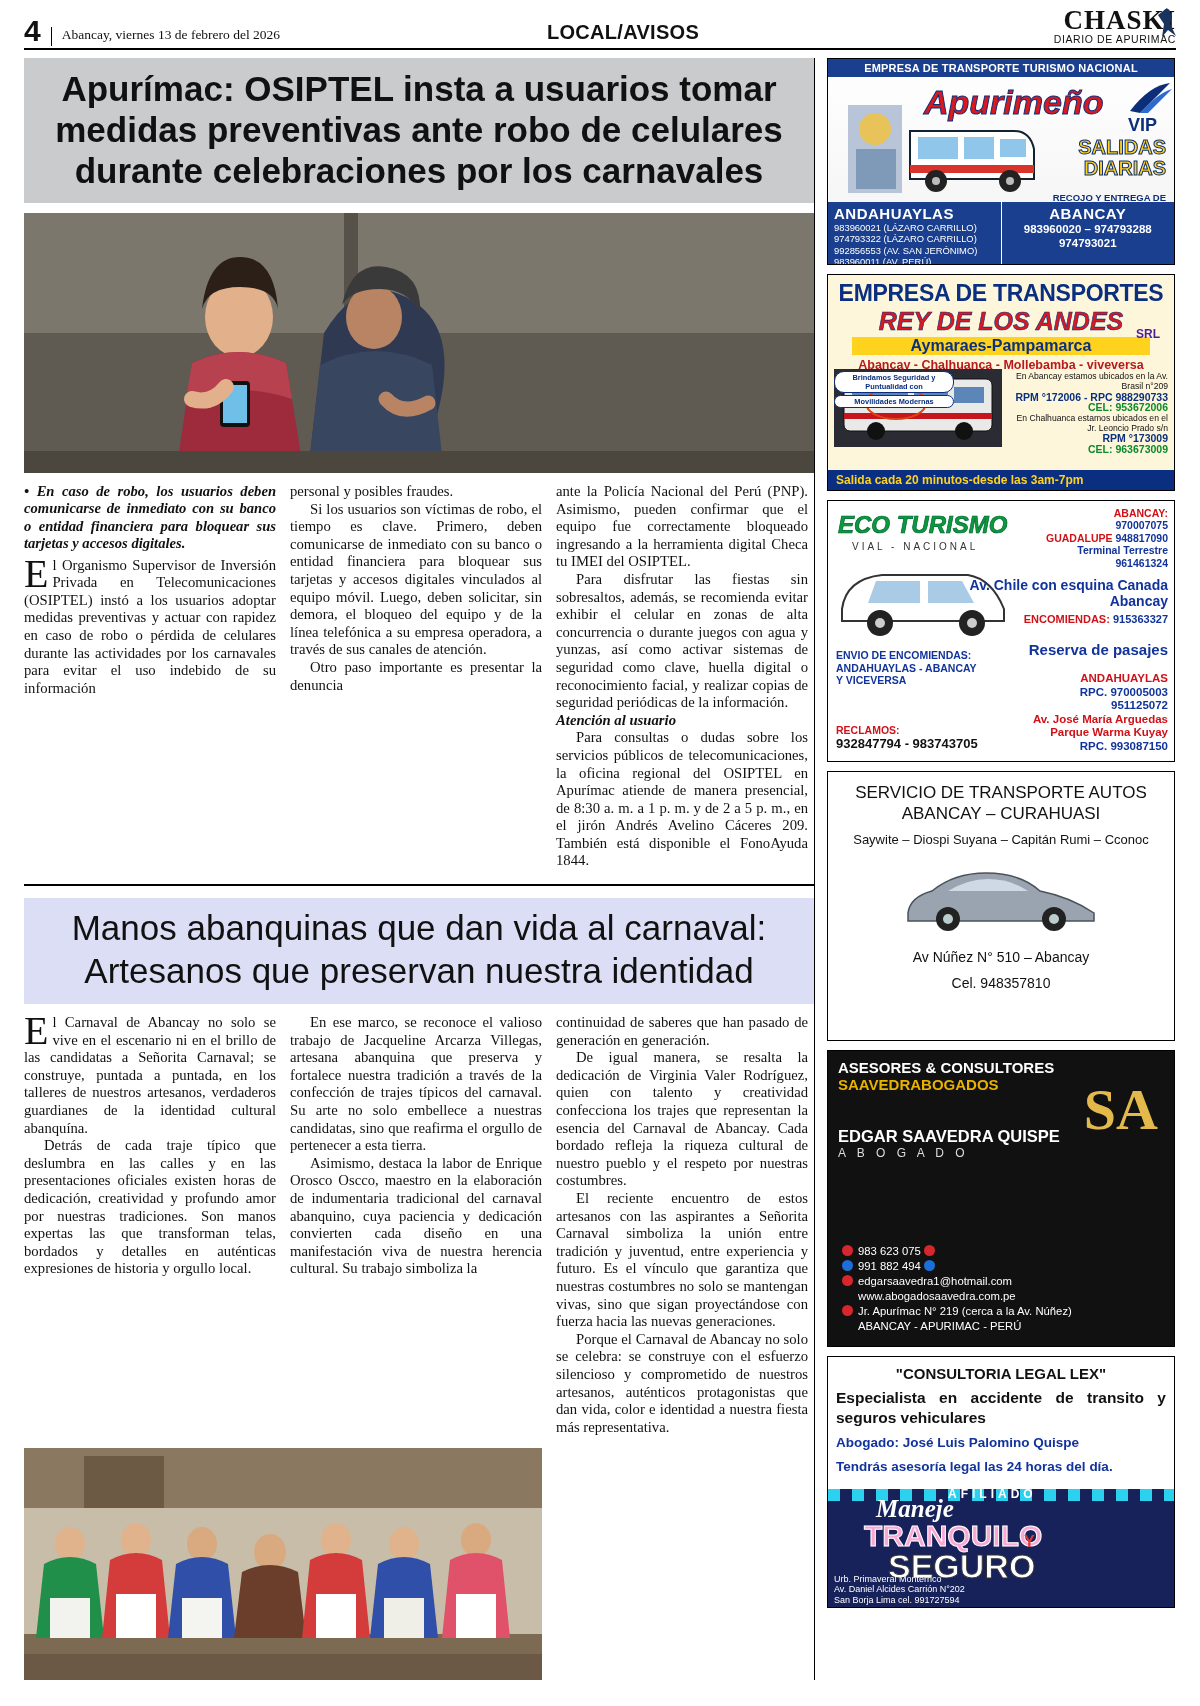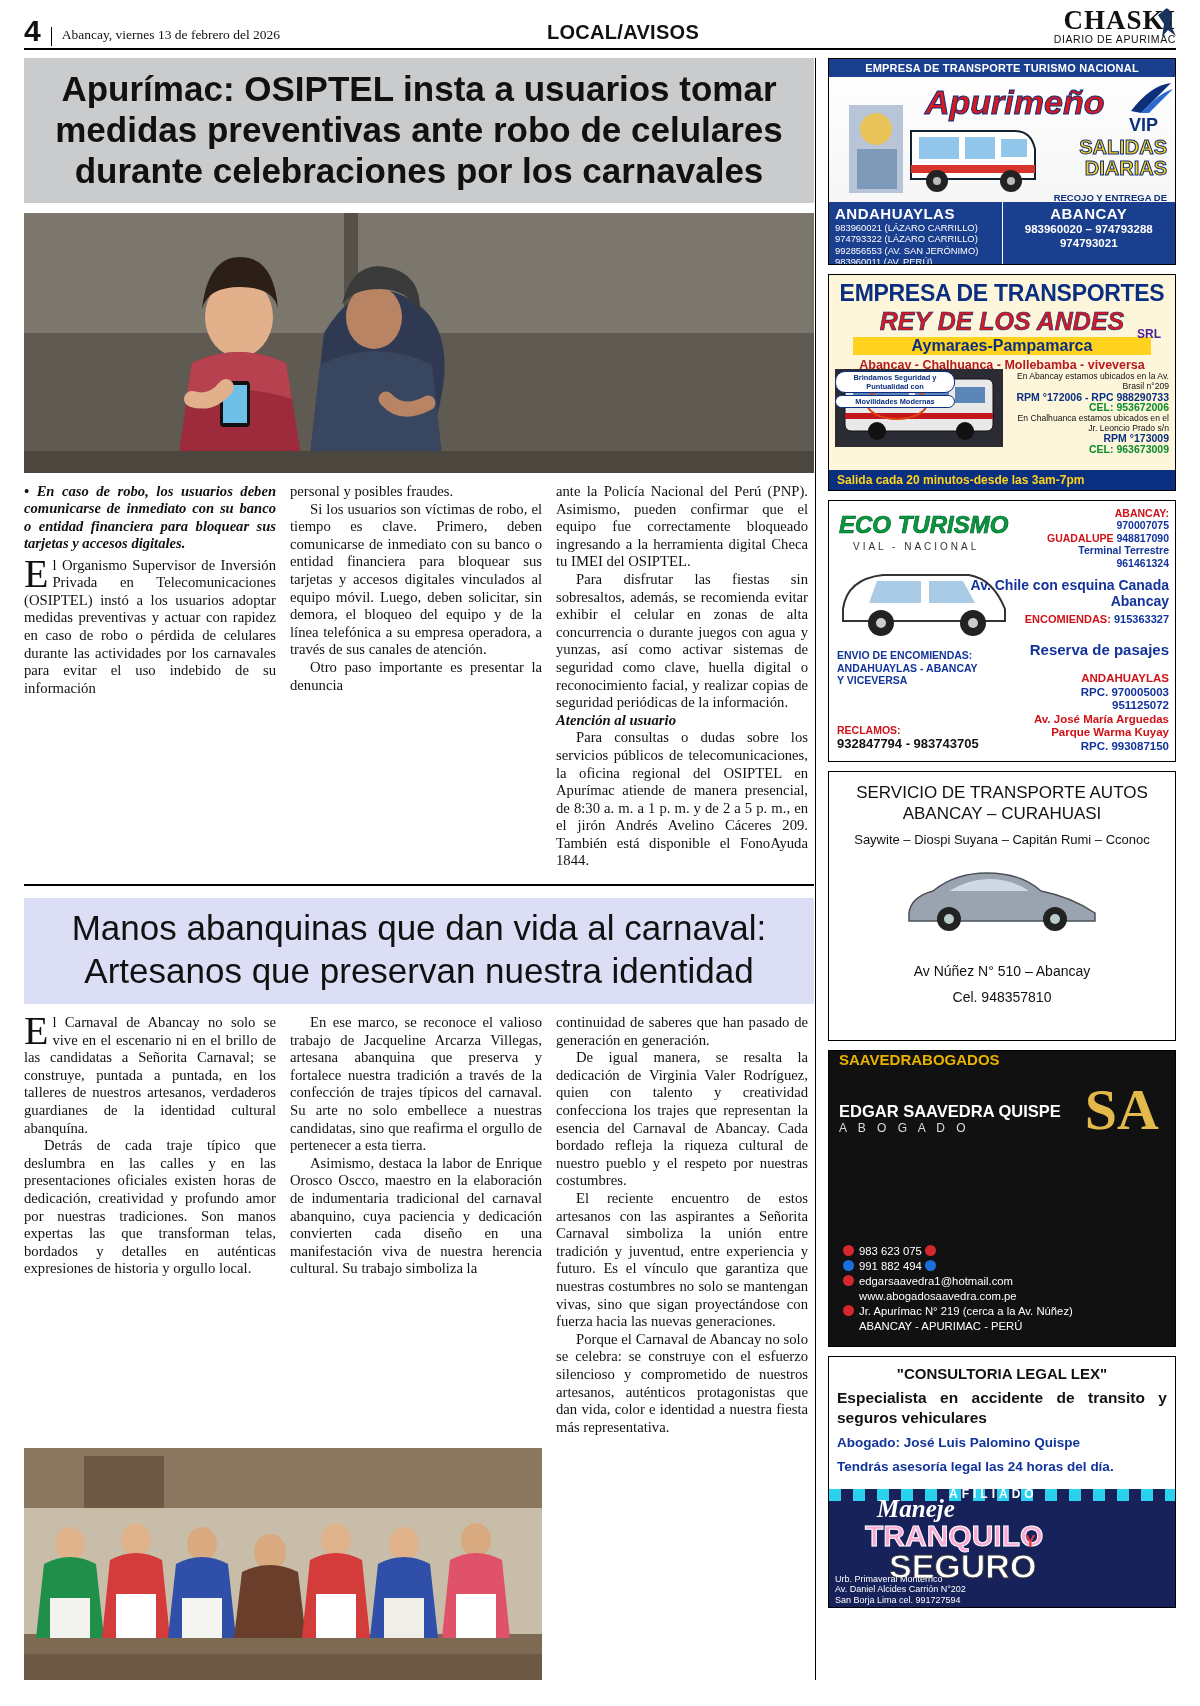--- a/index.html
+++ b/index.html
@@ -10,21 +10,21 @@
   .masthead{display:flex;align-items:flex-end;height:46px;border-bottom:2px solid #000;padding-bottom:2px;}
   .folio{font-family:"Liberation Sans",sans-serif;font-weight:bold;font-size:30px;line-height:30px;padding-right:10px;}
   .folio-date{font-family:"Liberation Serif",serif;font-size:13.5px;border-left:1px solid #000;padding-left:10px;padding-bottom:3px;}
   .section-title{flex:1;text-align:center;font-family:"Liberation Sans",sans-serif;font-weight:bold;font-size:20px;letter-spacing:.3px;padding-bottom:2px;}
   .brand{text-align:right;padding-bottom:1px;position:relative;min-width:210px;}
   .brand-name{font-family:"Liberation Serif",serif;font-weight:bold;font-size:27px;line-height:25px;letter-spacing:1px;}
   .brand-sub{font-family:"Liberation Sans",sans-serif;font-size:10.5px;letter-spacing:.6px;}
   .brand-logo{position:absolute;right:-4px;top:-2px;width:26px;height:34px;}
 
   
-  .content{display:flex;margin-top:8px;justify-content:space-between;}
+  .content{display:flex;margin-top:8px;}
   .left{width:790px;}
   .right{width:348px;border-left:1px solid #000;padding-left:12px;}
 
   
   .headline-box{background:#c9cbcd;padding:10px 14px 12px 14px;}
   .headline{font-family:"Liberation Sans",sans-serif;font-weight:bold;font-size:35px;line-height:41px;text-align:center;color:#111;}
 
   .lead-photo{width:100%;height:260px;margin-top:10px;position:relative;overflow:hidden;background:#5d5d58;}
   .photo2{width:100%;height:232px;position:relative;overflow:hidden;background:#6a5a4a;margin-top:12px;}
 
@@ -86,21 +86,21 @@
   .ad3-res{position:absolute;right:6px;top:140px;width:200px;text-align:right;font-family:"Liberation Sans",sans-serif;font-weight:bold;font-size:15px;color:#11339b;}
   .ad3-enc{position:absolute;left:8px;top:148px;width:180px;font-family:"Liberation Sans",sans-serif;font-weight:bold;font-size:10.5px;line-height:12.5px;color:#11339b;}
   .ad3-rec{position:absolute;left:8px;bottom:10px;font-family:"Liberation Sans",sans-serif;font-weight:bold;font-size:13px;color:#111;}
   .ad3-bot{position:absolute;right:6px;bottom:8px;width:210px;text-align:right;font-family:"Liberation Sans",sans-serif;font-weight:bold;font-size:11.5px;line-height:13.5px;color:#11339b;}
 
   
   .ad4{height:268px;text-align:center;}
   .ad4 h3{font-family:"Liberation Sans",sans-serif;font-weight:normal;font-size:17px;margin:10px 8px 0 8px;line-height:21px;}
   .ad4 .route{font-family:"Liberation Sans",sans-serif;font-size:13px;margin-top:8px;}
   .ad4 .car{margin:8px auto 0 auto;width:210px;height:80px;position:relative;}
-  .ad4 .addr{font-family:"Liberation Sans",sans-serif;font-size:14px;margin-top:28px;}
+  .ad4 .addr{font-family:"Liberation Sans",sans-serif;font-size:14px;margin-top:14px;}
   .ad4 .cel{font-family:"Liberation Sans",sans-serif;font-size:14px;margin-top:10px;}
 
   
   .ad5{height:295px;background:#111;color:#fff;}
   .ad5-h{font-family:"Liberation Sans",sans-serif;font-weight:bold;font-size:15px;color:#fff;padding:8px 0 0 10px;}
   .ad5-h2{font-family:"Liberation Sans",sans-serif;font-weight:bold;font-size:15px;color:#e8b200;padding-left:10px;}
   .ad5-name{font-family:"Liberation Sans",sans-serif;font-weight:bold;font-size:16.5px;padding:34px 0 0 10px;}
   .ad5-role{font-family:"Liberation Sans",sans-serif;font-size:12px;letter-spacing:4px;padding-left:10px;color:#ddd;}
   .ad5-sa{position:absolute;right:16px;top:34px;font-family:"Liberation Serif",serif;font-size:58px;color:#e2b94a;font-weight:bold;line-height:50px;}
   .ad5-contact{position:absolute;left:14px;bottom:12px;font-family:"Liberation Sans",sans-serif;font-size:11.3px;line-height:15px;}
@@ -386,20 +386,21 @@
               <circle cx="52" cy="64" r="5" fill="#bcc"></circle>
             <circle cx="158" cy="64" r="12" fill="#222"></circle>
               <circle cx="158" cy="64" r="5" fill="#bcc"></circle>
           </svg>
         </div>
         <div class="addr">Av Núñez N° 510 – Abancay</div>
         <div class="cel">Cel. 948357810</div>
       </div>
 
       <div class="ad ad5">
+        <div class="ad5-h">ASESORES &amp; CONSULTORES</div>
         <div class="ad5-h2">SAAVEDRABOGADOS</div>
         <div class="ad5-sa">SA</div>
         <div class="ad5-name">EDGAR SAAVEDRA QUISPE</div>
         <div class="ad5-role">A B O G A D O</div>
         <div class="ad5-contact">
           <div><span class="dot" style="background:#d4282e"></span><span>983 623 075</span> <span class="dot" style="background:#d4282e"></span></div>
           <div><span class="dot" style="background:#1a6fdc"></span><span>991 882 494</span> <span class="dot" style="background:#1a6fdc"></span></div>
           <div><span class="dot" style="background:#d4282e"></span><span>edgarsaavedra1@hotmail.com</span></div>
           <div style="padding-left:16px"><span>www.abogadosaavedra.com.pe</span></div>
           <div><span class="dot" style="background:#d4282e"></span><span>Jr. Apurímac N° 219 (cerca a la Av. Núñez)</span></div>

